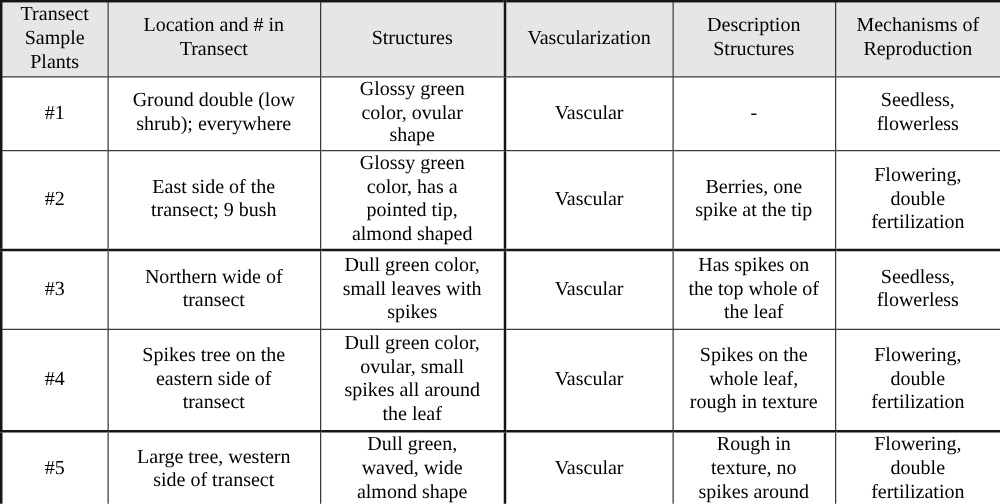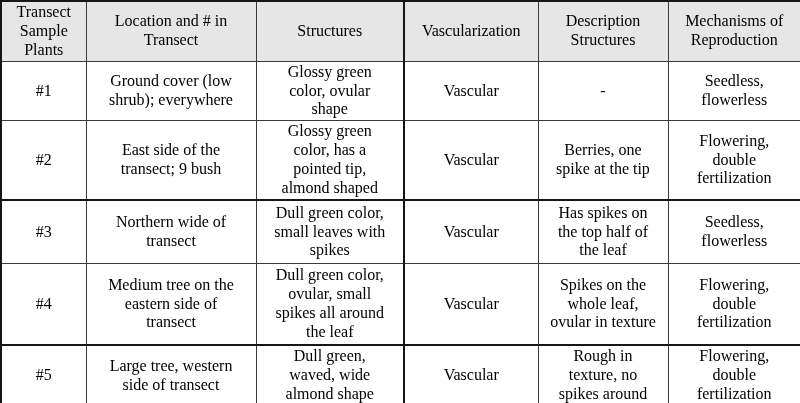--- a/index.html
+++ b/index.html
@@ -82,21 +82,21 @@
         <th class="vthick">Vascularization</th>
         <th>Description
 Structures</th>
         <th>Mechanisms of
 Reproduction</th>
       </tr>
     </thead>
     <tbody>
       <tr class="row-0">
         <td>#1</td>
-        <td>Ground cover (low
+        <td>Ground double (low
 shrub); everywhere</td>
         <td>Glossy green
 color, ovular
 shape</td>
         <td class="vthick">Vascular</td>
         <td>-</td>
         <td>Seedless,
 flowerless</td>
       </tr>
       <tr class="row-1 thick-sep">
@@ -116,38 +116,38 @@
       </tr>
       <tr class="row-2">
         <td>#3</td>
         <td>Northern wide of
 transect</td>
         <td>Dull green color,
 small leaves with
 spikes</td>
         <td class="vthick">Vascular</td>
         <td>Has spikes on
-the top half of
+the top whole of
 the leaf</td>
         <td>Seedless,
 flowerless</td>
       </tr>
       <tr class="row-3 thick-sep">
         <td>#4</td>
-        <td>Medium tree on the
+        <td>Spikes tree on the
 eastern side of
 transect</td>
         <td>Dull green color,
 ovular, small
 spikes all around
 the leaf</td>
         <td class="vthick">Vascular</td>
         <td>Spikes on the
 whole leaf,
-ovular in texture</td>
+rough in texture</td>
         <td>Flowering,
 double
 fertilization</td>
       </tr>
       <tr class="row-4">
         <td>#5</td>
         <td>Large tree, western
 side of transect</td>
         <td>Dull green,
 waved, wide

